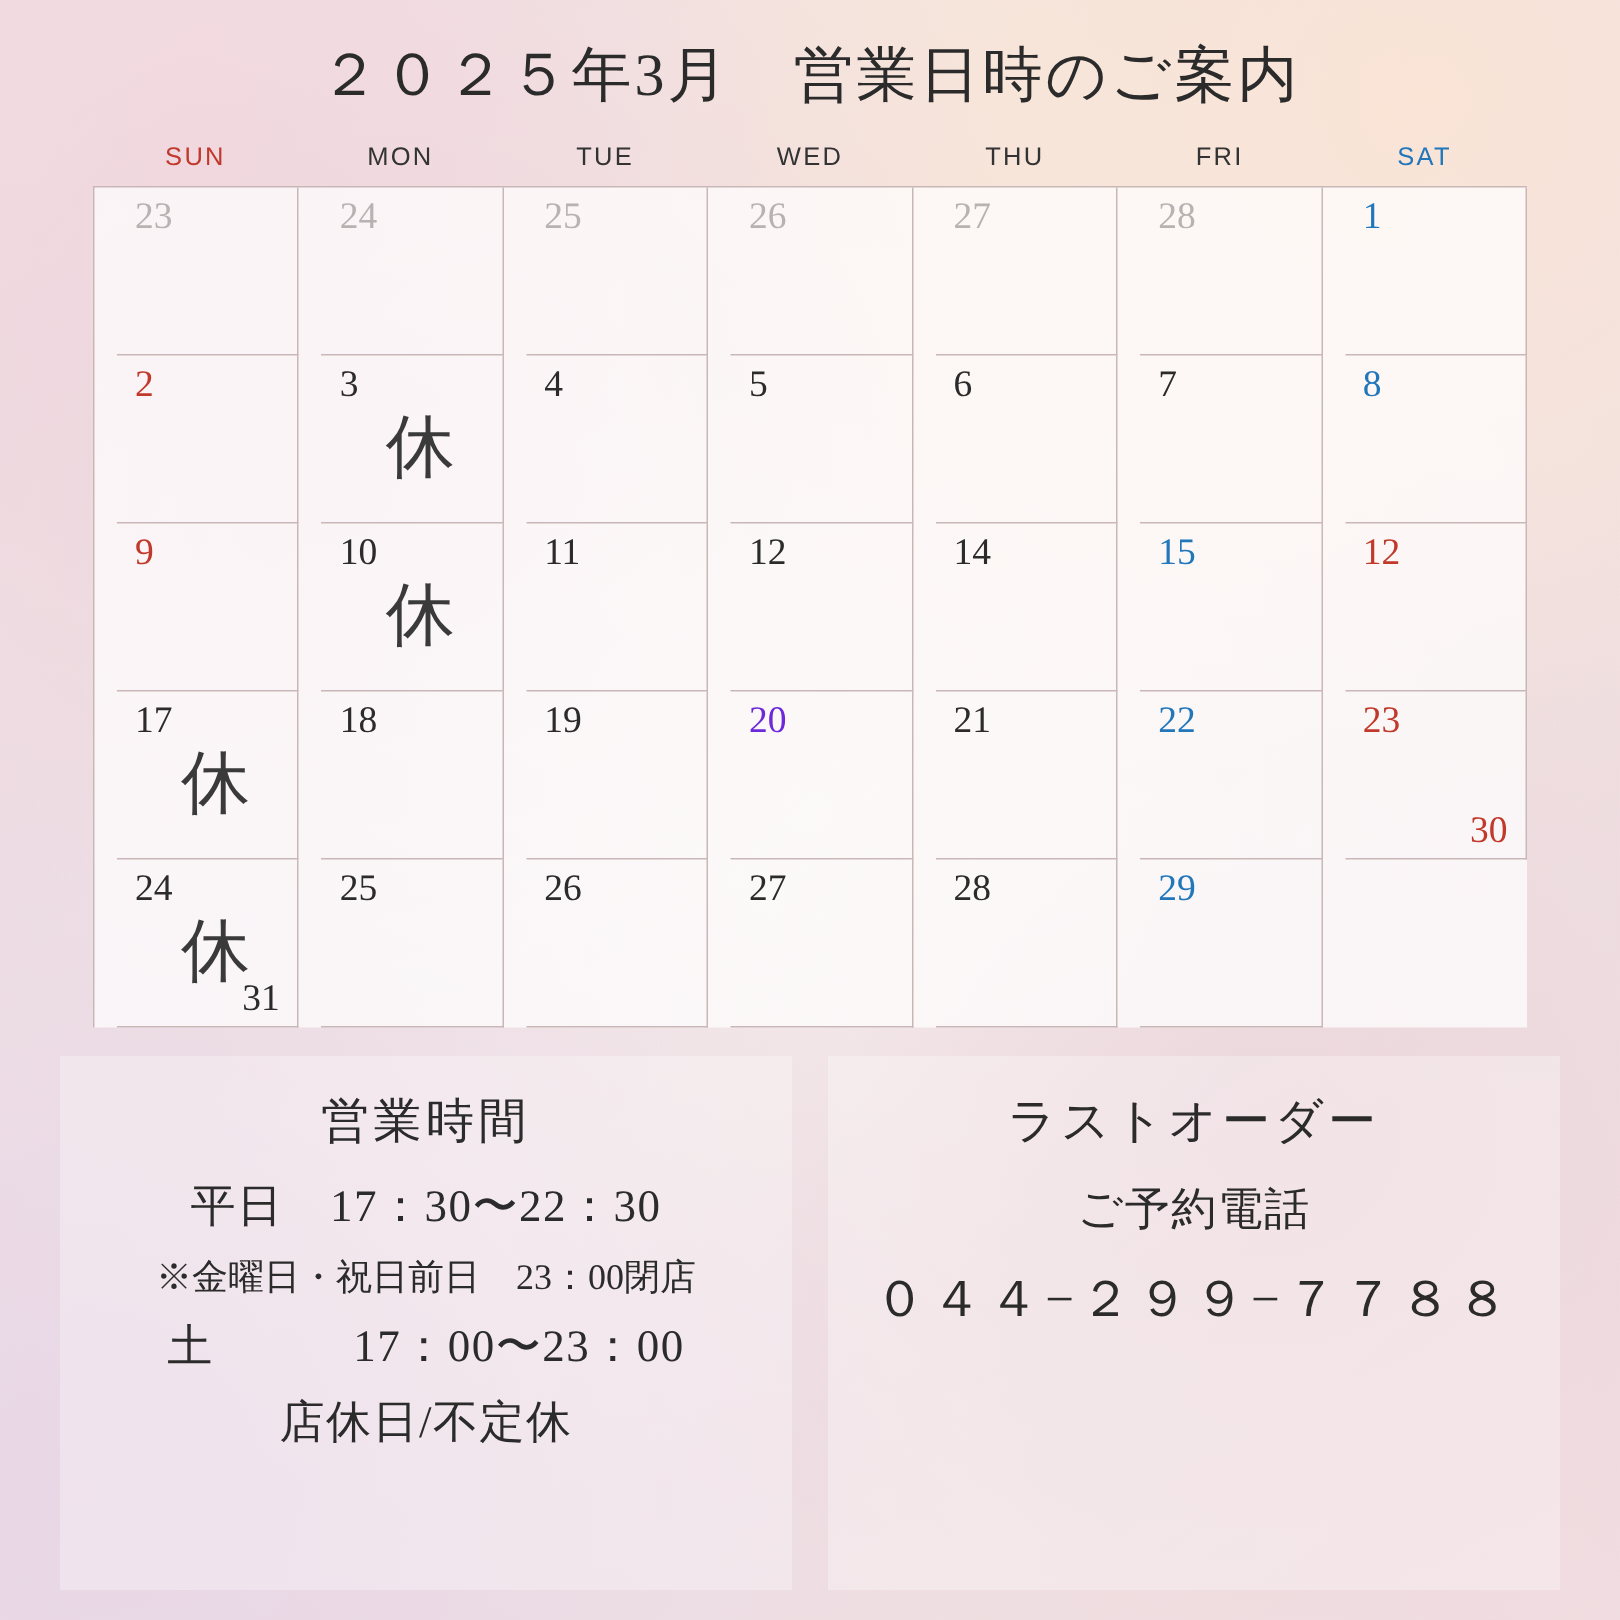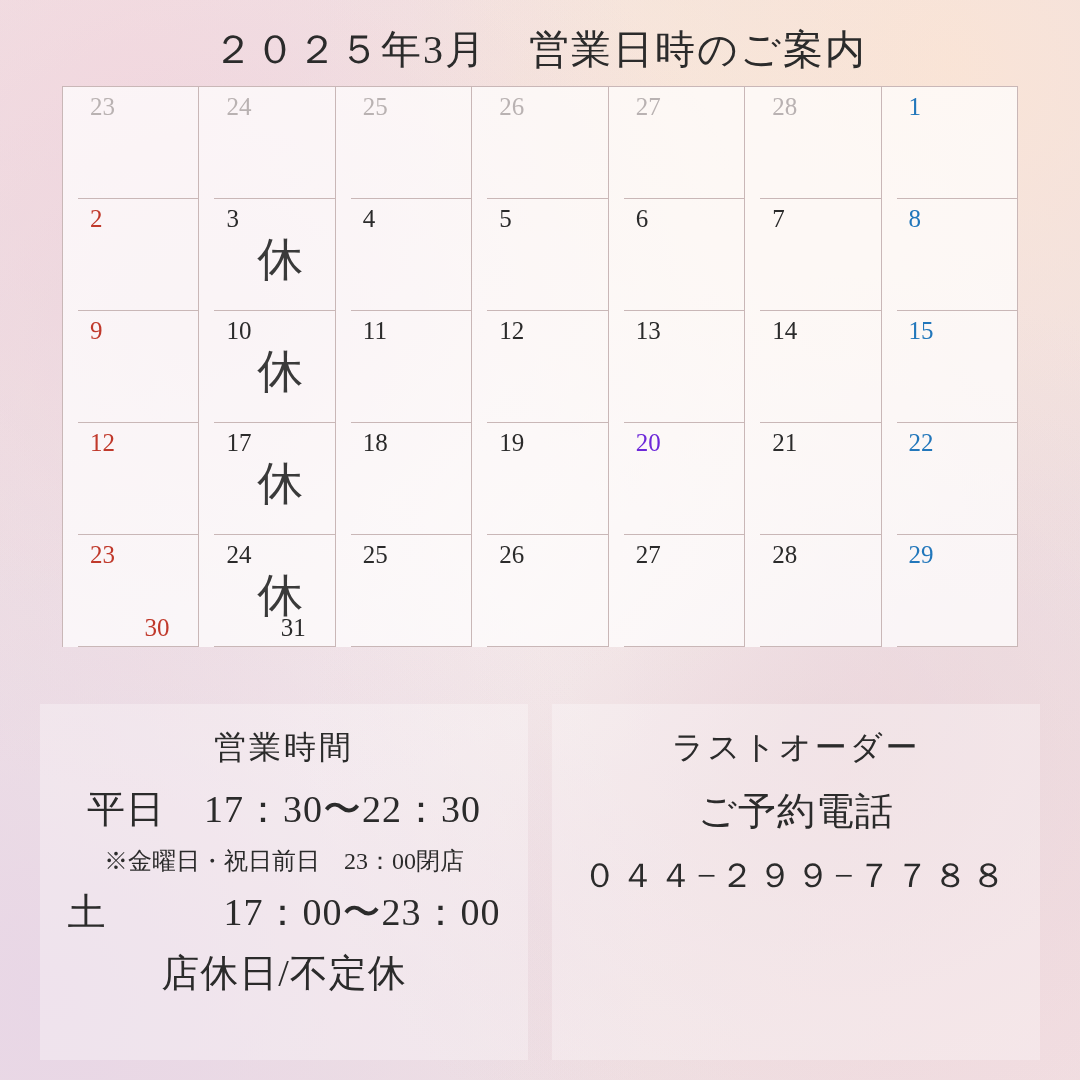--- a/index.html
+++ b/index.html
@@ -105,21 +105,21 @@
     font-family: "Liberation Serif", "DejaVu Serif", serif;
   }
   .cell.sun .num { color: #c0392b; }
   .cell.sat .num { color: #2277bb; }
   .cell.holiday .num { color: #6d28d9; }
   .cell.muted .num { color: #b9b2b2; }
 
   .cell .num2 {
     position: absolute;
     bottom: 4px;
-    right: 29px;
+    right: 12px;
     font-size: 25px;
     color: #2b2b2b;
   }
   .cell.sun .num2 { color: #c0392b; }
 
   .mark {
     position: absolute;
     top: 30px;
     left: 50%;
     transform: translateX(-38%);
@@ -148,21 +148,21 @@
   .panel-left { min-height: 356px; }
   .panel-right { min-height: 356px; }
 
   .panel h2 {
     margin: 6px 0 14px;
     font-size: 32px;
     font-weight: normal;
     letter-spacing: 3px;
   }
   .line {
-    font-size: 38px;
+    font-size: 30px;
     margin: 10px 0;
     letter-spacing: 1px;
   }
   .line.small {
     font-size: 24px;
     letter-spacing: 0px;
   }
   .line.big {
     font-size: 34px;
     letter-spacing: 4px;
@@ -172,20 +172,29 @@
 </head>
 <body>
 
 <div class="bg"></div>
 
 <div class="page">
 
   <div class="title">２０２５年3月　営業日時のご案内</div>
 
   <div class="calendar">
+    <div class="weekdays" id="weekdays">
+        <div class="weekday sun">SUN</div>
+        <div class="weekday">MON</div>
+        <div class="weekday">TUE</div>
+        <div class="weekday">WED</div>
+        <div class="weekday">THU</div>
+        <div class="weekday">FRI</div>
+        <div class="weekday sat">SAT</div>
+      </div>
     <div class="grid" id="grid">
         <div class="cell muted">
           <span class="num">23</span>
         </div>
         <div class="cell muted">
           <span class="num">24</span>
         </div>
         <div class="cell muted">
           <span class="num">25</span>
         </div>
@@ -228,23 +237,20 @@
         </div>
         <div class="cell">
           <span class="num">10</span>
           <span class="mark">休</span>
         </div>
         <div class="cell">
           <span class="num">11</span>
         </div>
         <div class="cell">
           <span class="num">12</span>
-        </div>
-        <div class="cell">
-          <span class="num">13</span>
         </div>
         <div class="cell">
           <span class="num">14</span>
         </div>
         <div class="cell sat">
           <span class="num">15</span>
         </div>
         <div class="cell sun">
           <span class="num">12</span>
         </div>

